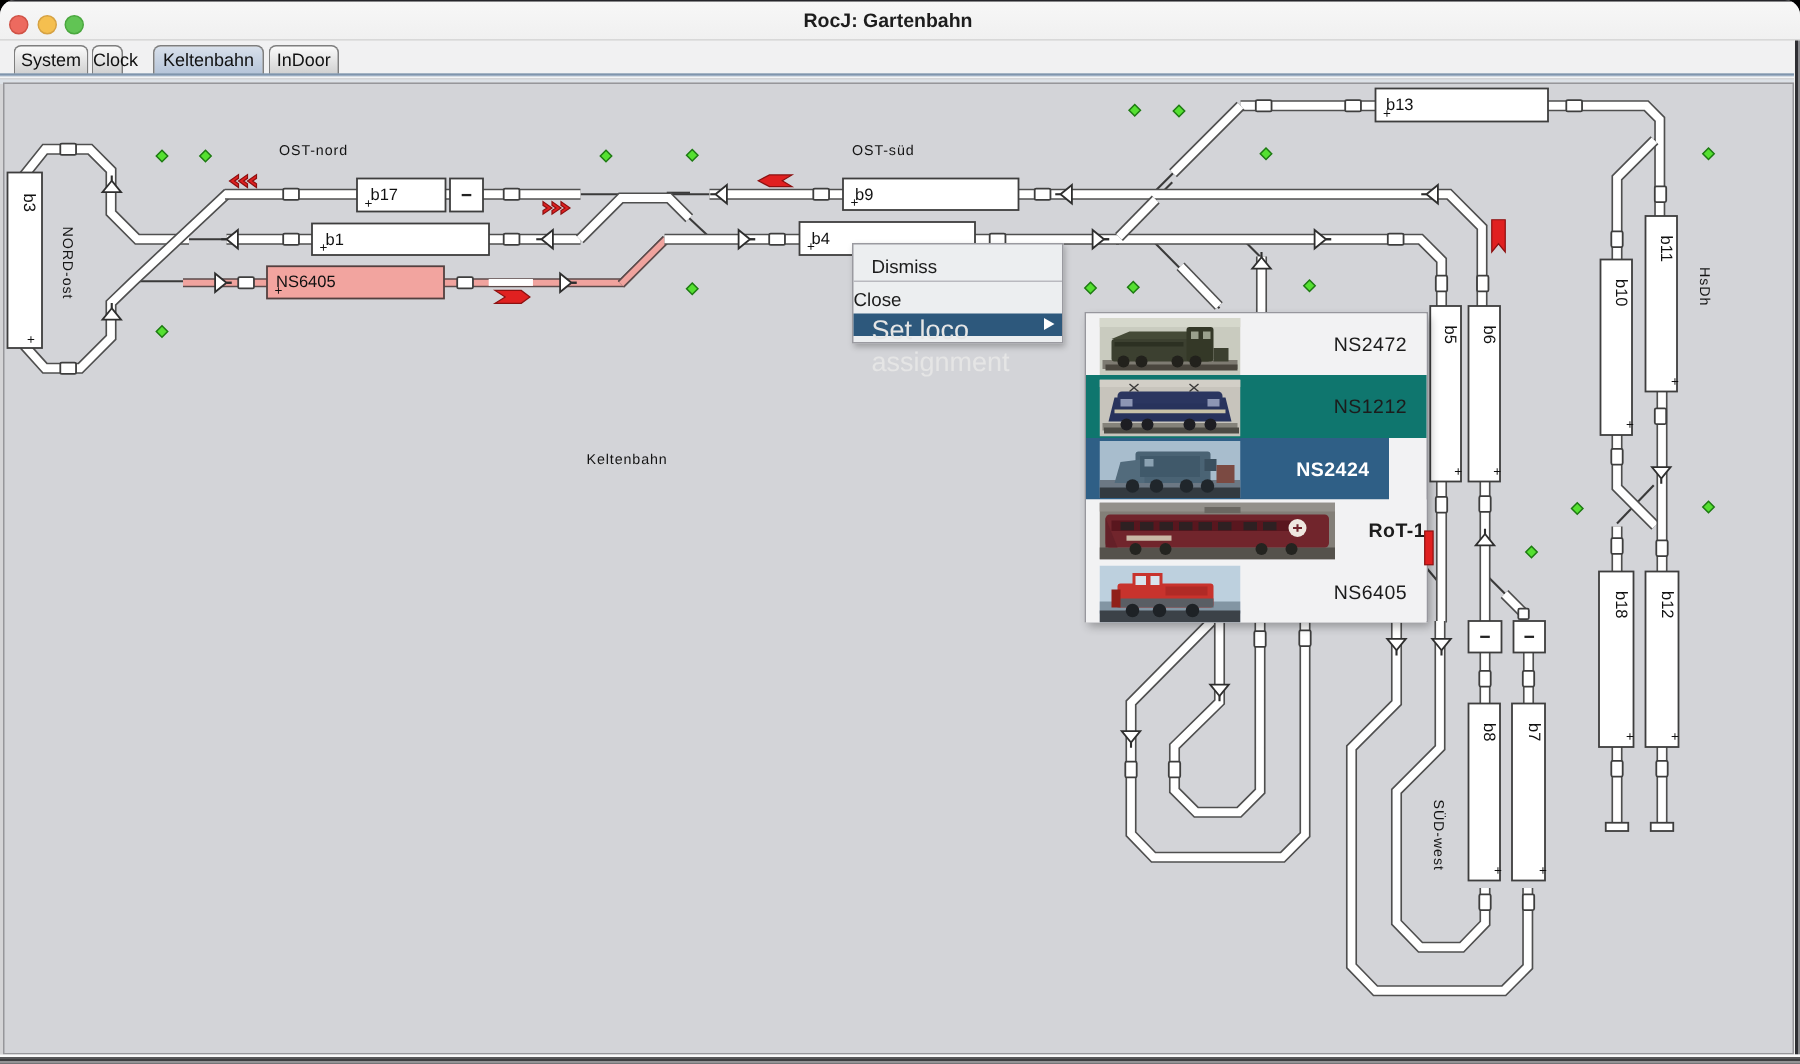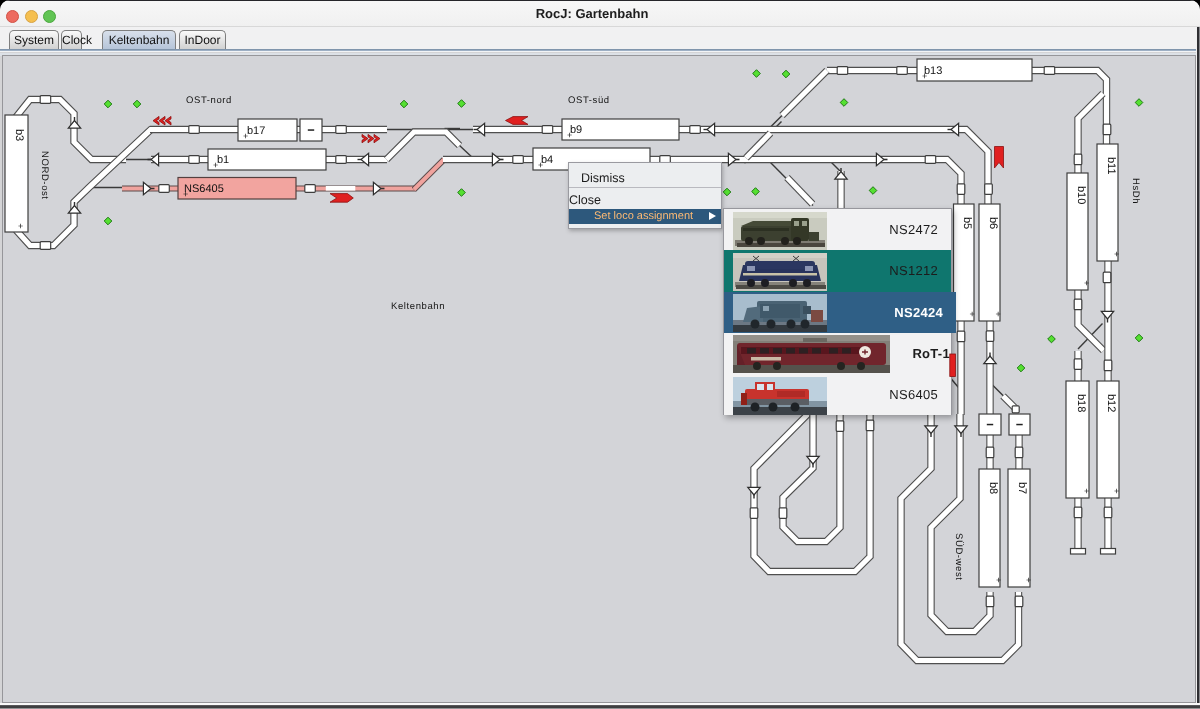--- a/index.html
+++ b/index.html
@@ -331,26 +331,26 @@
 <polygon class="dia" points="1051.5,335.2 1055.3,339 1051.5,342.8 1047.7,339"></polygon>
 <polygon class="dia" points="1139,334.2 1142.8,338 1139,341.8 1135.2,338"></polygon>
 <text class="map" x="186" y="103">OST-nord</text>
 <text class="map" x="568" y="103">OST-süd</text>
 <text class="map" x="391" y="309">Keltenbahn</text>
 <text class="map" transform="translate(42,151) rotate(90)">NORD-ost</text>
 <text class="map" transform="translate(1133,178) rotate(90)">HsDh</text>
 <text class="map" transform="translate(956,533) rotate(90)">SÜD-west</text>
 </svg>
 
-<div id="menu" style="position:absolute;left:568px;top:162px;width:154px;height:67px;z-index:5;background:#eceef0;border:1px solid #9a9aa0;box-sizing:border-box;box-shadow:1px 2px 4px rgba(0,0,0,0.25);font-family:'Liberation Sans',sans-serif;">
+<div id="menu" style="position:absolute;left:568px;top:162px;width:141px;height:67px;z-index:5;background:#eceef0;border:1px solid #9a9aa0;box-sizing:border-box;box-shadow:1px 2px 4px rgba(0,0,0,0.25);font-family:'Liberation Sans',sans-serif;">
 <div style="position:absolute;left:12px;top:8px;font-size:12.5px;color:#1b1b1b;">Dismiss</div>
 <div style="position:absolute;left:0;top:23.5px;width:100%;border-top:1px solid #b9b9bf;"></div>
 <div style="position:absolute;left:0;top:30px;font-size:12.5px;color:#1b1b1b;">Close</div>
 <div style="position:absolute;left:0;top:45.5px;width:100%;height:15.5px;background:#2d587c;">
- <div style="position:absolute;left:12px;top:1.5px;font-size:11px;font-weight:normal;color:#fdba74;margin-left:13px;">Set loco assignment</div>
+ <div style="position:absolute;left:12px;top:1.5px;font-size:18px;font-weight:normal;color:#e5e5e5;">Set loco assignment</div>
  <div style="position:absolute;right:5px;top:3.6px;width:0;height:0;border-left:7.2px solid #fff;border-top:4px solid transparent;border-bottom:4px solid transparent;"></div>
 </div>
 </div>
     <div id="submenu" style="position:absolute;left:723px;top:208px;width:229px;height:206.5px;z-index:6;background:#f2f2f3;border:1px solid #97979d;box-sizing:border-box;box-shadow:2px 3px 6px rgba(0,0,0,0.3);font-family:'Liberation Sans',sans-serif;">
       <div style="position:absolute;left:0;top:0px;width:227px;height:41.3px;background:#f2f2f3;">
         <div style="position:absolute;left:9px;top:2.5px;">
           <svg width="94" height="38" viewBox="0 0 94 38">
             <rect width="94" height="38" fill="#c9cbbf"></rect>
             <rect y="0" width="94" height="6" fill="#d6d8cc"></rect>
             <rect x="2" y="28" width="90" height="6" fill="#7e7b72"></rect>
@@ -384,21 +384,21 @@
             <rect x="14" y="13" width="8" height="5" fill="#8d96b4"></rect>
             <rect x="72" y="13" width="8" height="5" fill="#8d96b4"></rect>
             <circle cx="18" cy="30" r="4" fill="#1d1d22"></circle>
             <circle cx="32" cy="30" r="4" fill="#1d1d22"></circle>
             <circle cx="60" cy="30" r="4" fill="#1d1d22"></circle>
             <circle cx="74" cy="30" r="4" fill="#1d1d22"></circle>
           </svg>
         </div>
         <div style="position:absolute;right:13px;top:13px;width:130px;text-align:right;font-size:13px;letter-spacing:0.3px;color:#1c1c1c;font-weight:normal;">NS1212</div>
       </div>
-      <div style="position:absolute;left:0;top:82.6px;width:232px;height:41.3px;background:#2f5f86;">
+      <div style="position:absolute;left:0;top:82.6px;width:202px;height:41.3px;background:#2f5f86;">
         <div style="position:absolute;left:9px;top:2.5px;">
           <svg width="94" height="38" viewBox="0 0 94 38">
             <rect width="94" height="38" fill="#a8bdcd"></rect>
             <rect y="26" width="94" height="7" fill="#6c7884"></rect>
             <rect y="31" width="94" height="7" fill="#333a40"></rect>
             <rect x="24" y="7" width="50" height="21" fill="#4a6374" rx="2"></rect>
             <polygon points="10,28 14,14 30,12 30,28" fill="#526b7c"></polygon>
             <rect x="27" y="10" width="40" height="14" fill="#40596a"></rect>
             <rect x="30" y="12" width="6" height="5" fill="#8ba2b2"></rect>
             <rect x="70" y="12" width="8" height="8" fill="#3a4f5e"></rect>

